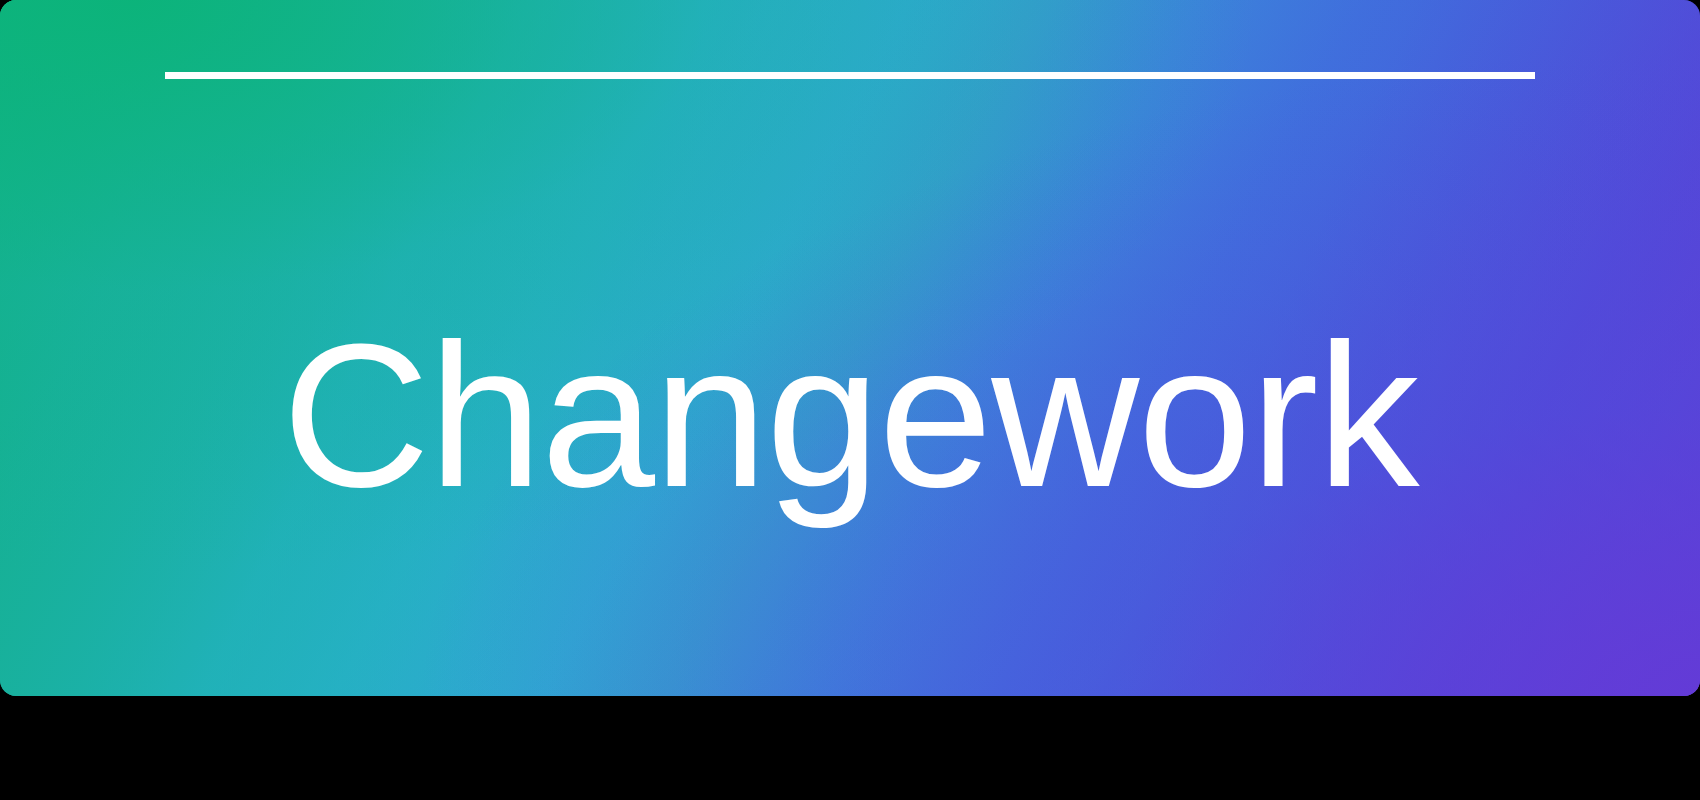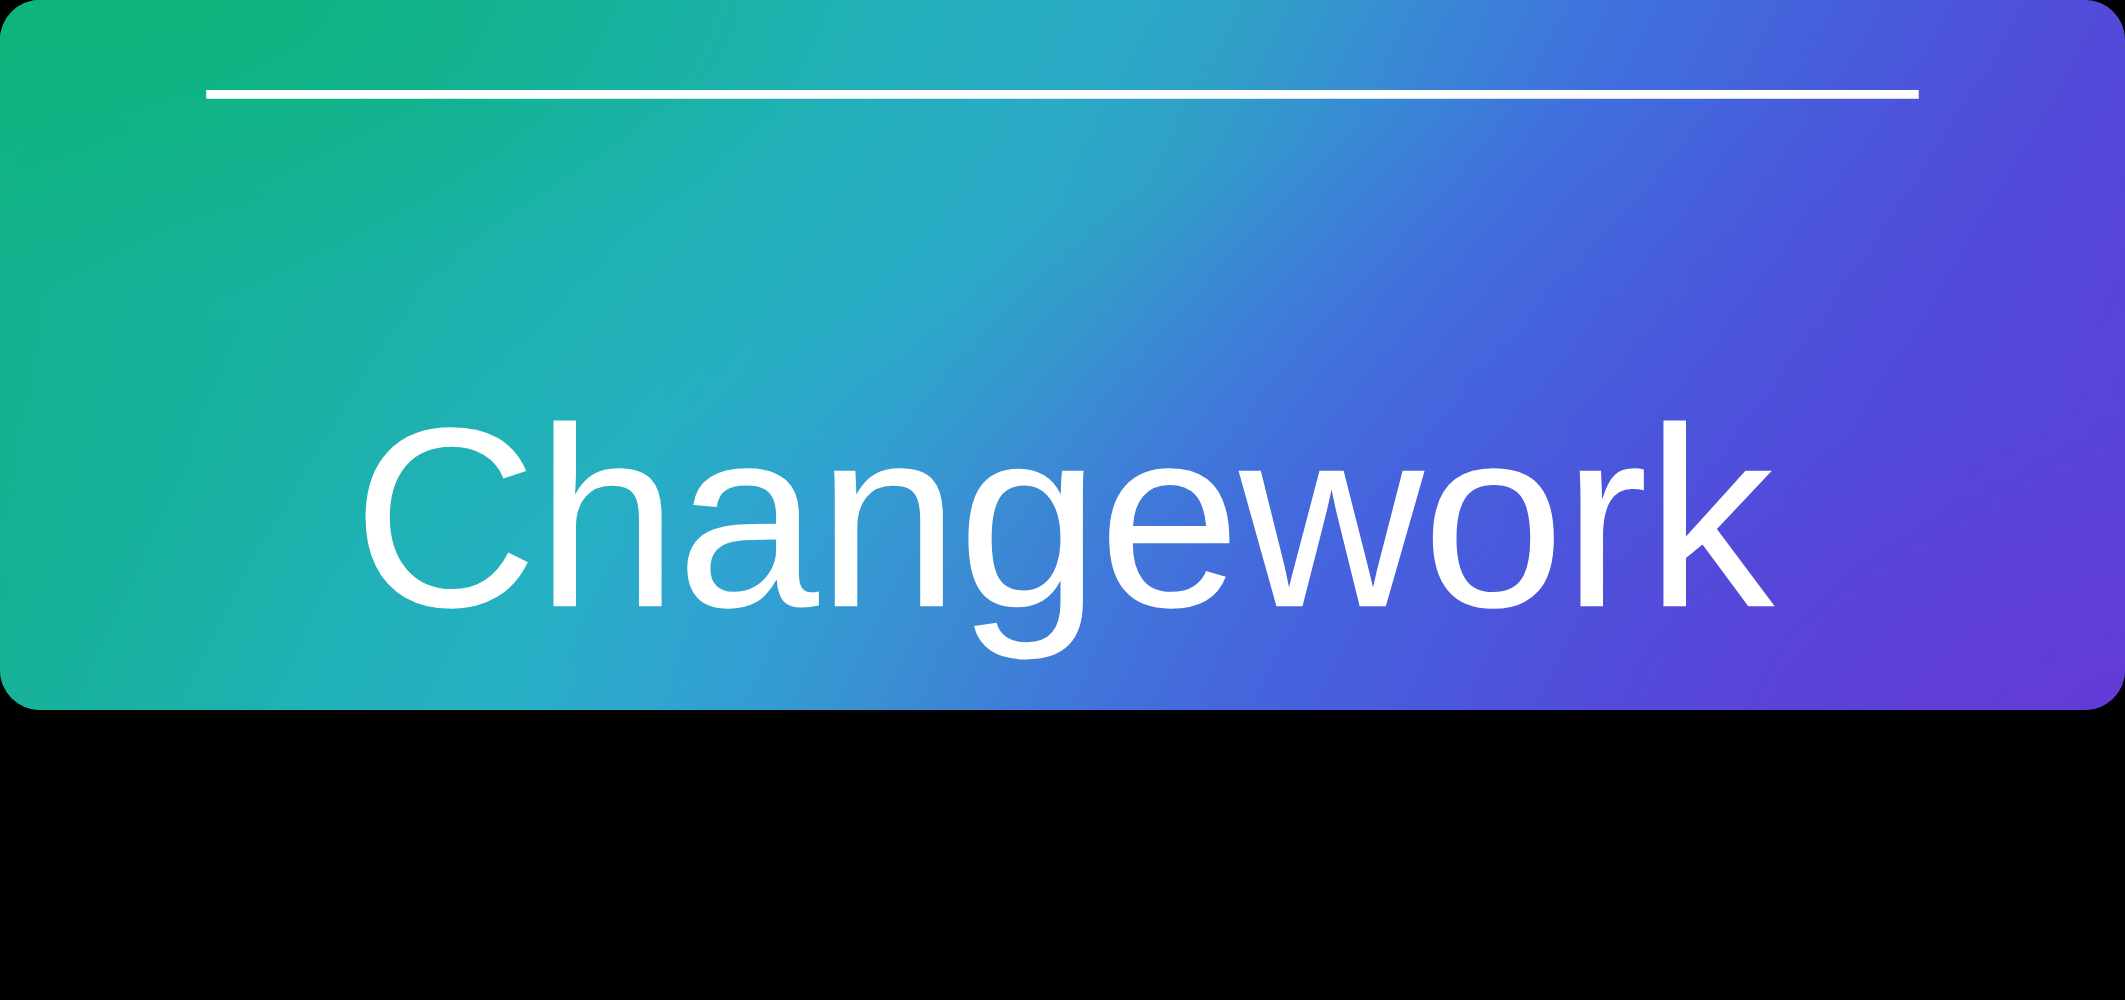--- a/index.html
+++ b/index.html
@@ -10,23 +10,23 @@
   body {
     width: 1700px;
     height: 800px;
     overflow: hidden;
     font-family: "Liberation Sans", sans-serif;
   }
 
   #banner-card {
     position: relative;
     width: 1700px;
-    height: 568px;
+    height: 696px;
     box-sizing: border-box;
-    border-radius: 32px;
+    border-radius: 16px;
     overflow: hidden;
     background:
       linear-gradient(
         118deg,
         #16b07f 0%,
         #16ae86 7%,
         #1aaf9e 17%,
         #20b0b2 26%,
         #26b2c4 34%,
         #2fa9d2 44%,

